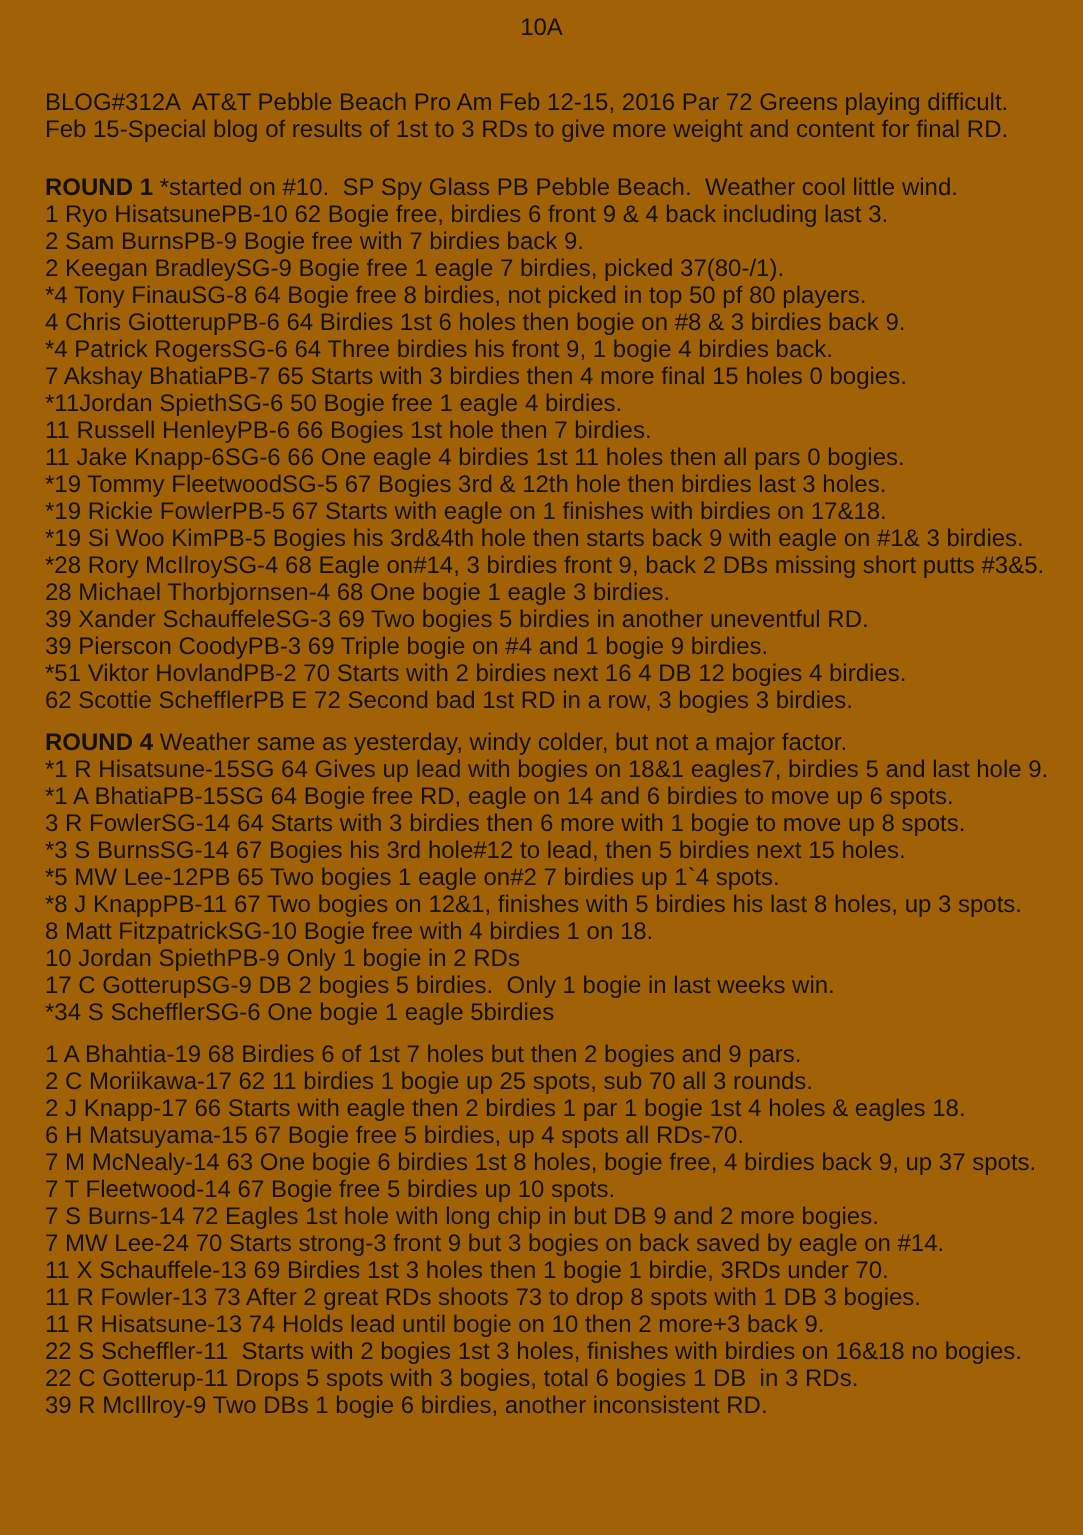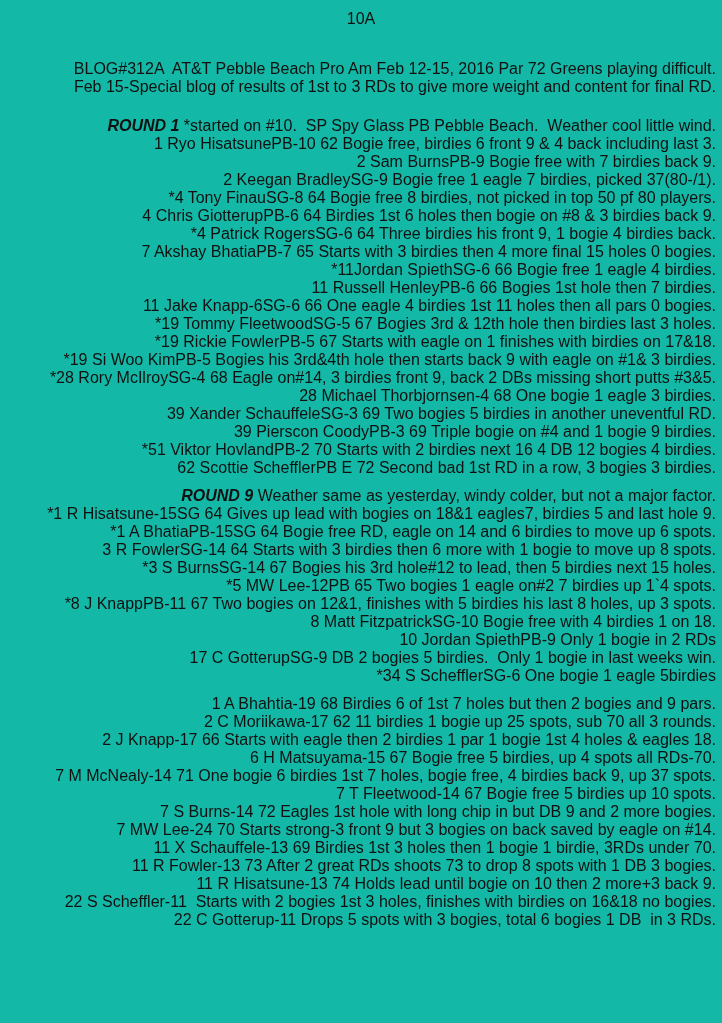--- a/index.html
+++ b/index.html
@@ -5,36 +5,35 @@
   html, body { margin: 0; padding: 0; background: #ffffff; }
   body { width: 722px; height: 1023px; overflow: hidden; }
   .page {
     box-sizing: border-box;
     width: 722px; height: 1023px;
     padding: 10px 6px 0 30px;
     font-family: "Liberation Sans", sans-serif;
     font-size: 16px;
     line-height: 18px;
     color: #111111;
-    background: #14b8a6;
+    background: #a16207;
   }
   .page-label {
     margin-left: -30px; margin-right: -6px;
     text-align: center;
     height: 18px;
   }
   .intro { margin-top: 32px; }
   .line {
     height: 18px;
     white-space: pre;      
-    text-align: right;
   }
   .round { margin-top: 10px; }
   .round.first { margin-top: 21px; }
-  .round-header b { font-weight: bold; font-style: italic; }
+  .round-header b { font-weight: bold; }
 </style>
 </head>
 <body>
 
 <div class="page">
 
   <div class="page-label">10A</div>
 
   <div class="intro">
     <div class="line">BLOG#312A  AT&amp;T Pebble Beach Pro Am Feb 12-15, 2016 Par 72 Greens playing difficult.</div>
@@ -45,37 +44,37 @@
     <div class="line round-header"><b>ROUND 1</b><span> *started on #10.  SP Spy Glass PB Pebble Beach.  Weather cool little wind.</span></div>
     <div>
 
     <div class="line">1 Ryo HisatsunePB-10 62 Bogie free, birdies 6 front 9 &amp; 4 back including last 3.</div>
         <div class="line">2 Sam BurnsPB-9 Bogie free with 7 birdies back 9.</div>
         <div class="line">2 Keegan BradleySG-9 Bogie free 1 eagle 7 birdies, picked 37(80-/1).</div>
         <div class="line">*4 Tony FinauSG-8 64 Bogie free 8 birdies, not picked in top 50 pf 80 players.</div>
         <div class="line">4 Chris GiotterupPB-6 64 Birdies 1st 6 holes then bogie on #8 &amp; 3 birdies back 9.</div>
         <div class="line">*4 Patrick RogersSG-6 64 Three birdies his front 9, 1 bogie 4 birdies back.</div>
         <div class="line">7 Akshay BhatiaPB-7 65 Starts with 3 birdies then 4 more final 15 holes 0 bogies.</div>
-        <div class="line">*11Jordan SpiethSG-6 66 Bogie free 1 eagle 4 birdies.</div>
+        <div class="line">*11Jordan SpiethSG-6 50 Bogie free 1 eagle 4 birdies.</div>
         <div class="line">11 Russell HenleyPB-6 66 Bogies 1st hole then 7 birdies.</div>
         <div class="line">11 Jake Knapp-6SG-6 66 One eagle 4 birdies 1st 11 holes then all pars 0 bogies.</div>
         <div class="line">*19 Tommy FleetwoodSG-5 67 Bogies 3rd &amp; 12th hole then birdies last 3 holes.</div>
         <div class="line">*19 Rickie FowlerPB-5 67 Starts with eagle on 1 finishes with birdies on 17&amp;18.</div>
         <div class="line">*19 Si Woo KimPB-5 Bogies his 3rd&amp;4th hole then starts back 9 with eagle on #1&amp; 3 birdies.</div>
         <div class="line">*28 Rory McIlroySG-4 68 Eagle on#14, 3 birdies front 9, back 2 DBs missing short putts #3&amp;5.</div>
         <div class="line">28 Michael Thorbjornsen-4 68 One bogie 1 eagle 3 birdies.</div>
         <div class="line">39 Xander SchauffeleSG-3 69 Two bogies 5 birdies in another uneventful RD.</div>
         <div class="line">39 Pierscon CoodyPB-3 69 Triple bogie on #4 and 1 bogie 9 birdies.</div>
         <div class="line">*51 Viktor HovlandPB-2 70 Starts with 2 birdies next 16 4 DB 12 bogies 4 birdies.</div>
         <div class="line">62 Scottie SchefflerPB E 72 Second bad 1st RD in a row, 3 bogies 3 birdies.</div>
       </div>
   </div>
 
   <div class="round">
-    <div class="line round-header"><b>ROUND 9</b><span> Weather same as yesterday, windy colder, but not a major factor.</span></div>
+    <div class="line round-header"><b>ROUND 4</b><span> Weather same as yesterday, windy colder, but not a major factor.</span></div>
     <div>
 
     <div class="line">*1 R Hisatsune-15SG 64 Gives up lead with bogies on 18&amp;1 eagles7, birdies 5 and last hole 9.</div>
         <div class="line">*1 A BhatiaPB-15SG 64 Bogie free RD, eagle on 14 and 6 birdies to move up 6 spots.</div>
         <div class="line">3 R FowlerSG-14 64 Starts with 3 birdies then 6 more with 1 bogie to move up 8 spots.</div>
         <div class="line">*3 S BurnsSG-14 67 Bogies his 3rd hole#12 to lead, then 5 birdies next 15 holes.</div>
         <div class="line">*5 MW Lee-12PB 65 Two bogies 1 eagle on#2 7 birdies up 1`4 spots.</div>
         <div class="line">*8 J KnappPB-11 67 Two bogies on 12&amp;1, finishes with 5 birdies his last 8 holes, up 3 spots.</div>
         <div class="line">8 Matt FitzpatrickSG-10 Bogie free with 4 birdies 1 on 18.</div>
         <div class="line">10 Jordan SpiethPB-9 Only 1 bogie in 2 RDs</div>
@@ -84,25 +83,26 @@
       </div>
   </div>
 
   <div class="round">
     <div>
 
     <div class="line">1 A Bhahtia-19 68 Birdies 6 of 1st 7 holes but then 2 bogies and 9 pars.</div>
         <div class="line">2 C Moriikawa-17 62 11 birdies 1 bogie up 25 spots, sub 70 all 3 rounds.</div>
         <div class="line">2 J Knapp-17 66 Starts with eagle then 2 birdies 1 par 1 bogie 1st 4 holes &amp; eagles 18.</div>
         <div class="line">6 H Matsuyama-15 67 Bogie free 5 birdies, up 4 spots all RDs-70.</div>
-        <div class="line">7 M McNealy-14 71 One bogie 6 birdies 1st 7 holes, bogie free, 4 birdies back 9, up 37 spots.</div>
+        <div class="line">7 M McNealy-14 63 One bogie 6 birdies 1st 8 holes, bogie free, 4 birdies back 9, up 37 spots.</div>
         <div class="line">7 T Fleetwood-14 67 Bogie free 5 birdies up 10 spots.</div>
         <div class="line">7 S Burns-14 72 Eagles 1st hole with long chip in but DB 9 and 2 more bogies.</div>
         <div class="line">7 MW Lee-24 70 Starts strong-3 front 9 but 3 bogies on back saved by eagle on #14.</div>
         <div class="line">11 X Schauffele-13 69 Birdies 1st 3 holes then 1 bogie 1 birdie, 3RDs under 70.</div>
         <div class="line">11 R Fowler-13 73 After 2 great RDs shoots 73 to drop 8 spots with 1 DB 3 bogies.</div>
         <div class="line">11 R Hisatsune-13 74 Holds lead until bogie on 10 then 2 more+3 back 9.</div>
         <div class="line">22 S Scheffler-11  Starts with 2 bogies 1st 3 holes, finishes with birdies on 16&amp;18 no bogies.</div>
         <div class="line">22 C Gotterup-11 Drops 5 spots with 3 bogies, total 6 bogies 1 DB  in 3 RDs.</div>
+        <div class="line">39 R McIllroy-9 Two DBs 1 bogie 6 birdies, another inconsistent RD.</div>
       </div>
   </div>
 
 </div>
 
 </body></html>

